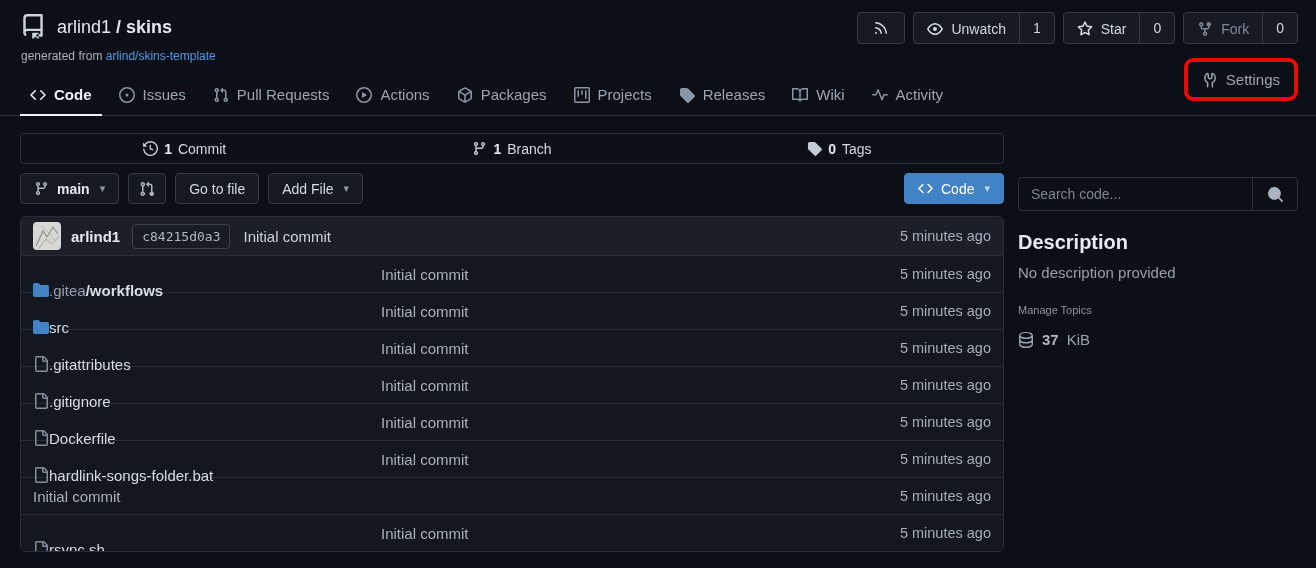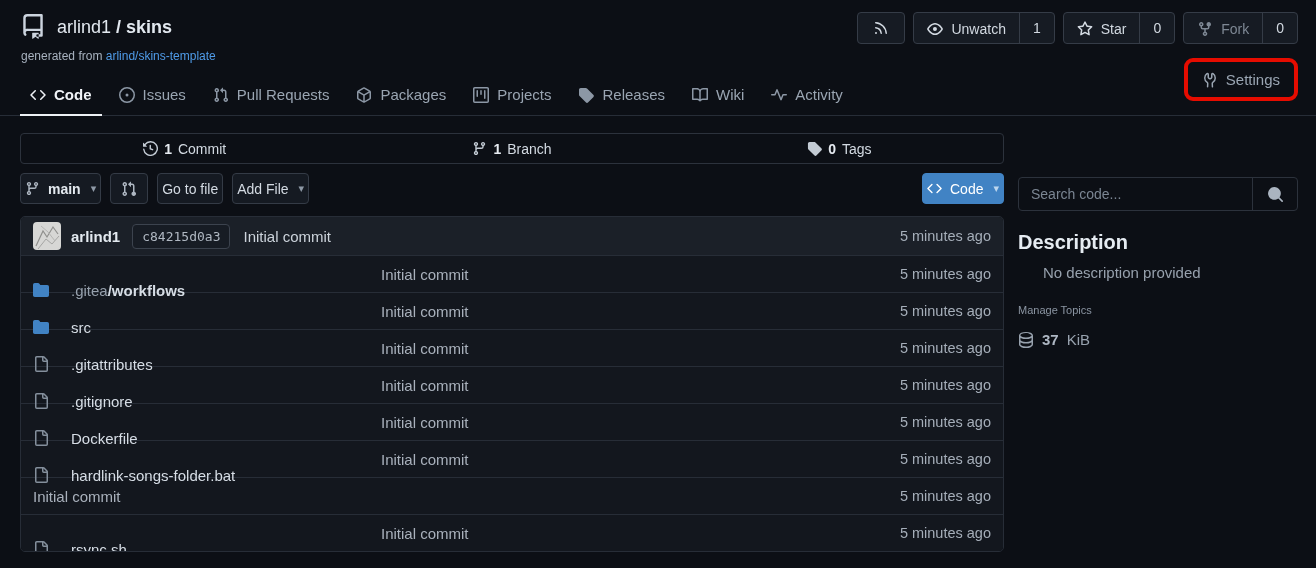--- a/index.html
+++ b/index.html
@@ -42,54 +42,54 @@
   .main { display:flex; align-items:flex-start; gap:14px; margin-top:17px; padding:0 18px 0 20px; }
   .left-col { width:984px; flex:none; }
   .sidebar { flex:1; }
 
   .stats-bar { display:flex; align-items:center; height:31px; border:1px solid #2c323c; border-radius:4px; }
   .stat { flex:1; display:flex; justify-content:center; align-items:center; gap:6px; color:#d3dae2; font-size:14px; cursor:pointer; }
   .stat .ico { color:#c3cbd4; }
   .stat b { color:#e6ebf1; }
 
   .toolbar { display:flex; align-items:center; gap:9px; margin-top:9px; }
-  .tbtn { display:flex; align-items:center; gap:8px; height:31px; padding:0 4px; background:#151a22; border:1px solid #343b46; border-radius:4px; color:#d3dae2; font-size:14px; cursor:pointer; }
+  .tbtn { display:flex; align-items:center; gap:8px; height:31px; padding:0 13px; background:#151a22; border:1px solid #343b46; border-radius:4px; color:#d3dae2; font-size:14px; cursor:pointer; }
   .tbtn .ico { color:#aeb7c2; }
   .tbtn.icon-only { padding:0 10px; }
   .tbtn .caret { font-size:11px; color:#8e99a6; margin-left:2px; }
   .branch-name { font-weight:700; color:#e3e9ef; }
   .code-btn { margin-left:auto; background:#4183c4; border-color:#4183c4; color:#fff; }
   .code-btn .ico { color:#fff; }
   .code-btn .caret { color:#bcd6ef; }
 
   
   .file-table { margin-top:12px; border:1px solid #272d37; border-radius:5px; overflow:hidden; }
   .row { display:flex; align-items:center; height:37px; padding:0 12px; background:#13171e; border-top:1px solid #272d37; font-size:15px; cursor:pointer; }
   .row:first-child { border-top:none; }
   .commit-row { height:38px; background:#1b2028; cursor:default; }
   .avatar { width:28px; height:28px; border-radius:4px; overflow:hidden; flex:none; }
   .commit-author { font-weight:700; color:#e3e9ef; margin-left:10px; }
   .commit-hash { font-family:"DejaVu Sans Mono", monospace; font-size:13px; color:#b0b8c2; background:#171c24; border:1px solid #3c434e; border-radius:4px; padding:4px 9px; margin-left:12px; cursor:pointer; }
   .commit-msg { color:#ccd3db; margin-left:13px; }
   .time-cell { margin-left:auto; color:#a5aeb9; font-size:14.5px; }
-  .name-cell { display:flex; align-items:center; gap:22px; width:348px; flex:none;margin-top:32px; }
+  .name-cell { display:flex; align-items:center; gap:0; width:348px; flex:none;margin-top:32px; }
   .fname { color:#d6dde5; }
   .fname-dim { color:#96a0ac; }
   .fname-strong { font-weight:700; }
   .msg-cell { color:#a9b1bc; }
   .folder-ico { color:#4183c4; }
   .file-ico { color:#848f9c; }
 
   
   .search-box { display:flex; align-items:stretch; height:34px; border:1px solid #2c323c; border-radius:4px; overflow:hidden;margin-top:44px; }
   .search-input { flex:1; min-width:0; background:transparent; border:none; outline:none; color:#c6cdd5; font-size:14px; padding:0 12px; font-family:"Liberation Sans", sans-serif; }
   .search-input::placeholder { color:#7b8693; }
   .search-btn { width:45px; border:none; border-left:1px solid #2c323c; background:transparent; color:#aab4c0; display:flex; align-items:center; justify-content:center; cursor:pointer; }
   .sb-title { margin-top:20px; font-size:20px; font-weight:700; color:#e6ecf2; }
-  .sb-desc { margin-top:10px; font-size:15px; color:#97a1ad;margin-left:25px; }
+  .sb-desc { margin-top:10px; font-size:15px; color:#97a1ad; }
   .sb-topics { margin-top:23px; font-size:11px; color:#8b95a2; cursor:pointer; }
   .sb-size { margin-top:15px; display:flex; align-items:center; gap:8px; color:#98a2ae; font-size:15px; }
   .sb-size .num { font-weight:700; color:#aeb7c3; }
 </style>
 </head>
 <body>
 
 <div class="page">
 
   <div class="top-header">
@@ -170,20 +170,28 @@
         </span>
       <span>Issues</span>
     </div>
     <div class="tab">
       <span class="ico">
           <svg width="16" height="16" viewBox="0 0 16 16" fill="currentColor">
             <path d="M1.5 3.25a2.25 2.25 0 1 1 3 2.122v5.256a2.251 2.251 0 1 1-1.5 0V5.372A2.25 2.25 0 0 1 1.5 3.25zm5.677-.177L9.573.677A.25.25 0 0 1 10 .854V2.5h1A2.5 2.5 0 0 1 13.5 5v5.628a2.251 2.251 0 1 1-1.5 0V5a1 1 0 0 0-1-1h-1v1.646a.25.25 0 0 1-.427.177L7.177 3.427a.25.25 0 0 1 0-.354zM3.75 2.5a.75.75 0 1 0 0 1.5.75.75 0 0 0 0-1.5zm0 9.5a.75.75 0 1 0 0 1.5.75.75 0 0 0 0-1.5zm8.25.75a.75.75 0 1 0 1.5 0 .75.75 0 0 0-1.5 0z"></path>
           </svg>
         </span>
       <span>Pull Requests</span>
+    </div>
+    <div class="tab">
+      <span class="ico">
+          <svg width="16" height="16" viewBox="0 0 16 16" fill="currentColor">
+            <path d="M8 0a8 8 0 1 1 0 16A8 8 0 0 1 8 0zM1.5 8a6.5 6.5 0 1 0 13 0 6.5 6.5 0 0 0-13 0zm4.879-2.773 4.264 2.559a.25.25 0 0 1 0 .428l-4.264 2.559A.25.25 0 0 1 6 10.559V5.442a.25.25 0 0 1 .379-.215z"></path>
+          </svg>
+        </span>
+      <span>Actions</span>
     </div>
     <div class="tab">
       <span class="ico">
           <svg width="16" height="16" viewBox="0 0 16 16" fill="currentColor">
             <path d="m8.878.392 5.25 3.045c.54.314.872.89.872 1.514v6.098a1.75 1.75 0 0 1-.872 1.514l-5.25 3.045a1.75 1.75 0 0 1-1.756 0l-5.25-3.045A1.75 1.75 0 0 1 1 11.049V4.951c0-.624.332-1.2.872-1.514L7.122.392a1.75 1.75 0 0 1 1.756 0zM7.875 1.69l-4.63 2.685L8 7.133l4.755-2.758-4.63-2.685a.248.248 0 0 0-.25 0zM2.5 5.677v5.372c0 .09.047.171.125.216l4.625 2.683V8.432L2.5 5.677zm6.25 8.271 4.625-2.683a.25.25 0 0 0 .125-.216V5.677L8.75 8.432v5.516z"></path>
           </svg>
         </span>
       <span>Packages</span>
     </div>
     <div class="tab">

